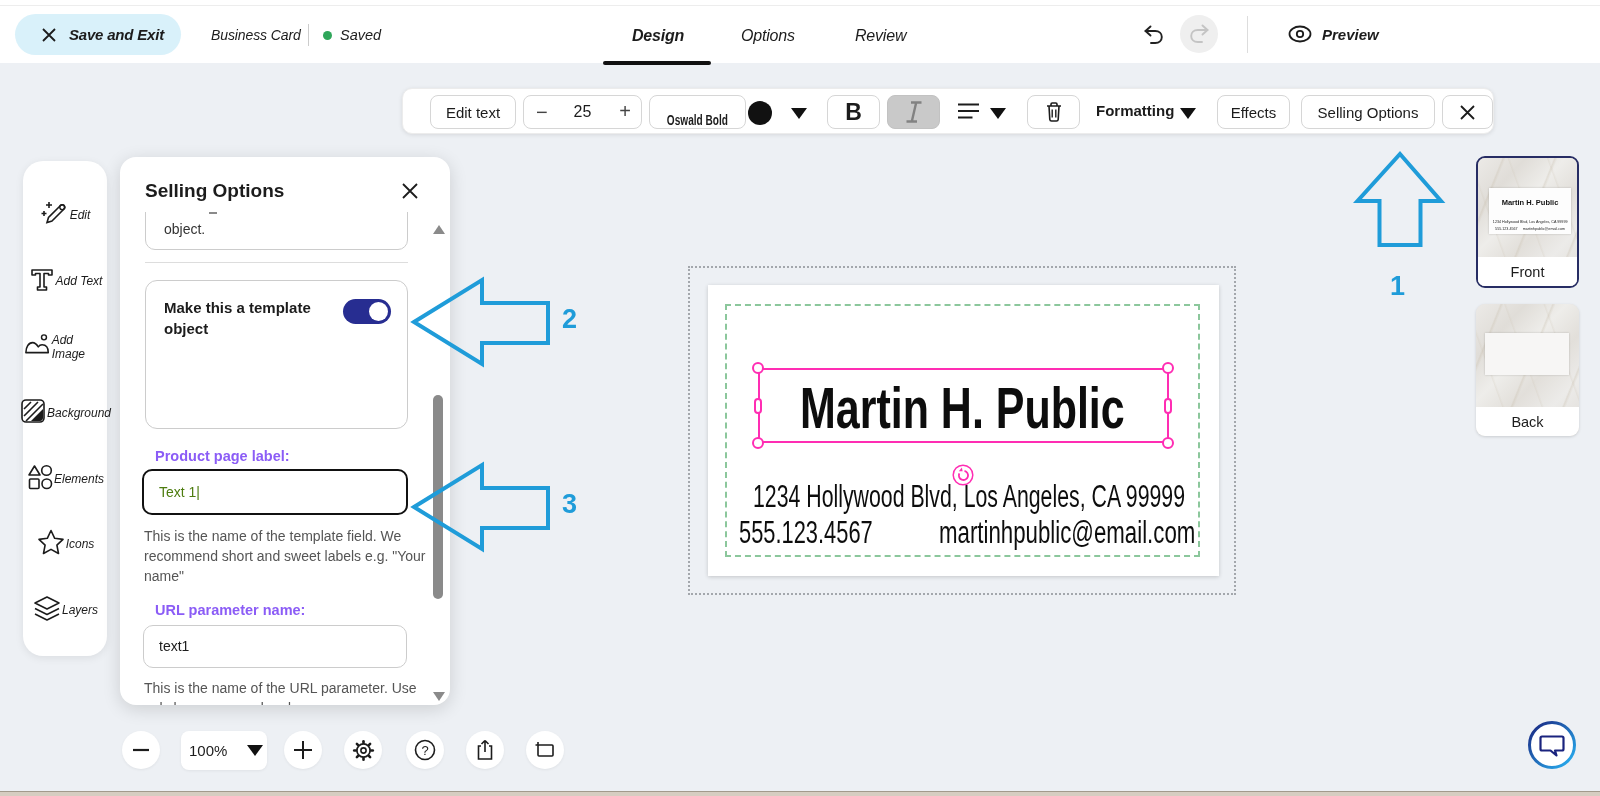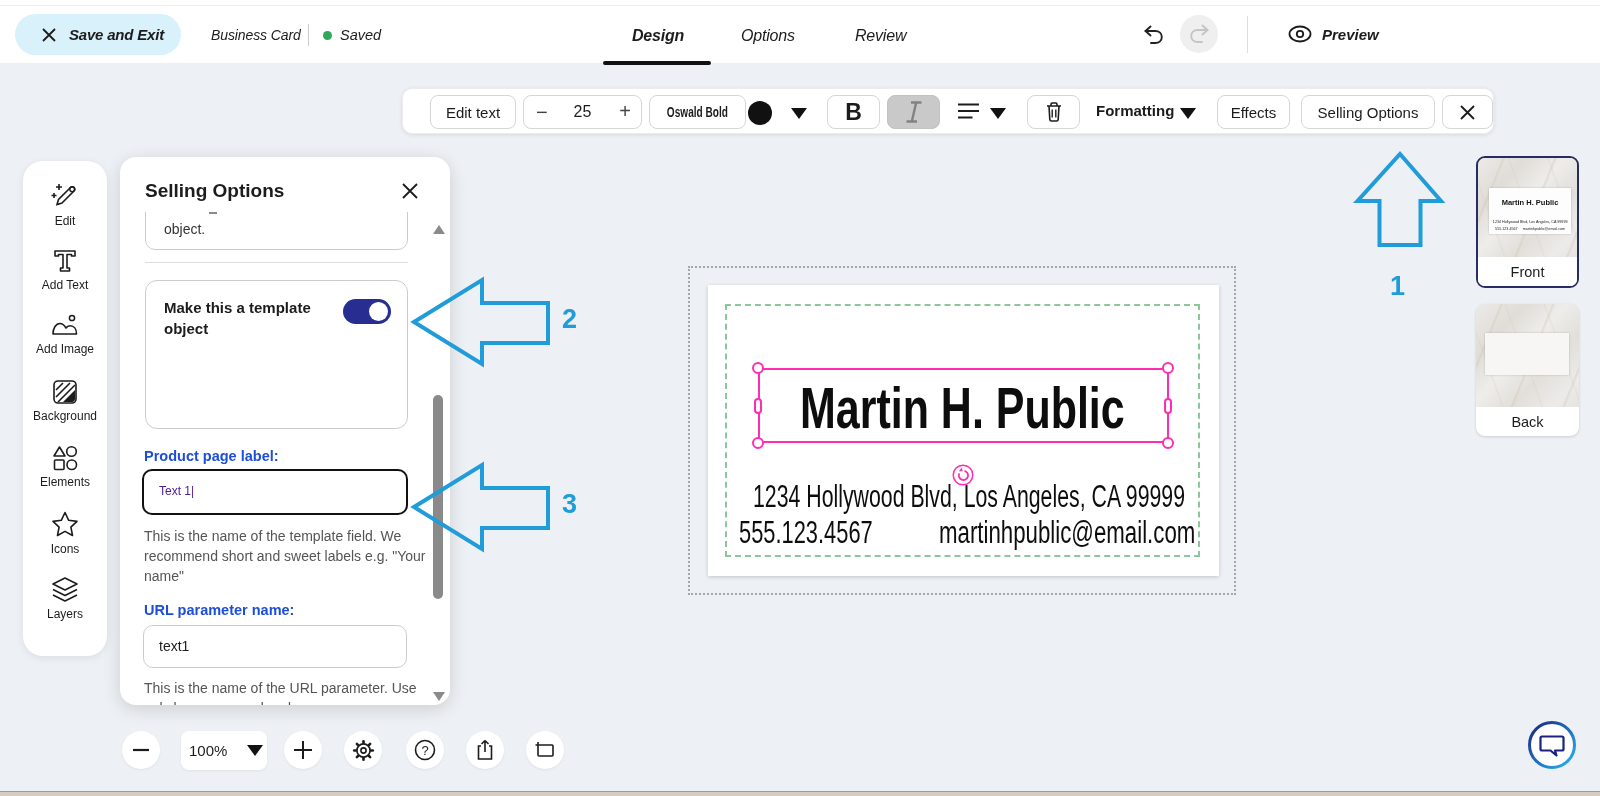--- a/index.html
+++ b/index.html
@@ -28,59 +28,59 @@
 #preview { position:absolute; left:1288px; top:25px; display:flex; align-items:center; gap:10px; font-size:15px; font-weight:bold; color:#1c1c1c; }
 #nextbtn { position:absolute; left:1418px; top:11px; width:168px; height:43px; border-radius:22px; background:#272d91; color:#fff; font-size:15px; font-weight:bold; display:flex; align-items:center; justify-content:center; letter-spacing:-.2px;}
 
 
 #toolbar { position:absolute; left:402px; top:88px; width:1092px; height:46px; background:#fff; border:1px solid #ececec; border-radius:10px; box-shadow:0 1px 4px rgba(0,0,0,.10); }
 .tbtn { position:absolute; top:6px; height:34px; border:1px solid #d6d6d6; border-radius:8px; background:#fff; display:flex; align-items:center; justify-content:center; font-size:15px; color:#1c1c1c; }
 #tb-edittext { left:27px; width:86px; }
 #tb-stepper { left:120px; width:119px; font-size:16px; }
 #tb-stepper .mm { position:absolute; left:12px; top:5px; font-size:20px; color:#444; font-weight:400;}
 #tb-stepper .pp { position:absolute; right:10px; top:4px; font-size:20px; color:#444; font-weight:400;}
-#tb-oswald { left:246px; width:97px; font-weight:bold; }
+#tb-oswald { left:246px; width:97px; font-weight:bold;align-items:flex-end; }
 #tb-oswald span { transform:scaleX(.72); letter-spacing:0; font-size:14px; }
 #tb-circ { position:absolute; left:748px; top:101px; width:24px; height:24px; border-radius:50%; background:#111; }
 .dropdn { width:0; height:0; border-left:8px solid transparent; border-right:8px solid transparent; border-top:11px solid #111; position:absolute; }
 #tb-dd1 { left:791px; top:108px; }
 #tb-bold { left:424px; width:53px; font-size:23px; font-weight:bold; }
 #tb-italic { left:484px; width:53px; background:#c9c9c9; border-color:#c2c2c2; }
 
 #tb-align { position:absolute; left:957px; top:103px; }
 #tb-dd2 { left:990px; top:108px; }
 #tb-trash { left:624px; width:53px; }
 #tb-fmt { position:absolute; left:1096px; top:102px; font-size:15px; font-weight:bold; color:#1c1c1c;}
 #tb-dd3 { left:1180px; top:108px; }
 #tb-effects { left:814px; width:73px; }
 #tb-selling { left:898px; width:134px; }
 #tb-x { left:1039px; width:51px; }
 
 
 #sidebar { position:absolute; left:23px; top:161px; width:84px; height:495px; background:#fff; border-radius:20px; box-shadow:0 2px 8px rgba(0,0,0,.08); display:flex; flex-direction:column; align-items:center; padding-top:20px; }
-.sbitem { height:65.8px; display:flex; flex-direction:column; align-items:center; }
+.sbitem { height:65.8px; display:flex; flex-direction:row; align-items:center;font-style:italic; }
 .sbitem .lab { font-size:12px; color:#1c1c1c; margin-top:3px; }
 
 
 #panel { position:absolute; left:120px; top:157px; width:330px; height:548px; background:#fff; border-radius:16px; box-shadow:0 4px 18px rgba(0,0,0,.14); overflow:hidden; }
 #panel h2 { position:absolute; left:25px; top:23px; font-size:19px; color:#1c1c1c; }
 #panel .px { position:absolute; left:281px; top:25px; }
 #pscroll { position:absolute; left:0; top:55px; width:382px; height:493px; overflow:hidden; }
 #objcard { position:absolute; left:25px; top:-14px; width:263px; height:52px; border:1px solid #ccc; border-radius:10px; }
 #objcard span { position:absolute; left:18px; top:22px; font-size:14px; color:#333; }
 #pdivider { position:absolute; left:25px; top:50px; width:263px; height:1px; background:#ddd; }
 #tplcard { position:absolute; left:25px; top:68px; width:263px; height:149px; border:1px solid #ccc; border-radius:12px; }
 #tplcard .ttl { position:absolute; left:18px; top:16px; font-size:15px; font-weight:bold; color:#1c1c1c; line-height:21px; width:160px;}
 #toggle { position:absolute; right:16px; top:18px; width:48px; height:25px; border-radius:13px; background:#272d91; }
 #toggle .knob { position:absolute; right:3px; top:3px; width:19px; height:19px; border-radius:50%; background:#fff; }
 #tplcard .desc { position:absolute; left:18px; top:62px; font-size:13.5px; color:#555; line-height:16px; white-space:nowrap; }
-.plabel { position:absolute; left:24px; font-size:14.5px; font-weight:bold; color:#1d4ed8; }
+.plabel { position:absolute; left:35px; font-size:14.5px; font-weight:bold; color:#8b5cf6; }
 #lab1 { top:236px; }
 #input1 { position:absolute; left:22px; top:257px; width:266px; height:46px; border:2px solid #111; border-radius:10px; }
-#input1 span { position:absolute; left:15px; top:13px; font-size:12px; color:#4c1d95; }
+#input1 span { position:absolute; left:15px; top:13px; font-size:14px; color:#4d7c0f; }
 #help1 { position:absolute; left:24px; top:314px; width:292px; font-size:14px; color:#555; line-height:20px; }
 #lab2 { top:390px; }
 #input2 { position:absolute; left:23px; top:413px; width:264px; height:43px; border:1px solid #ccc; border-radius:10px; }
 #input2 span { position:absolute; left:15px; top:12px; font-size:14px; color:#1c1c1c; }
 #help2 { position:absolute; left:24px; top:466px; width:292px; font-size:14px; color:#555; line-height:20px; }
 #sb-up { position:absolute; left:313px; top:68px; width:0; height:0; border-left:6px solid transparent; border-right:6px solid transparent; border-bottom:9px solid #8a8a8a; }
 #sb-dn { position:absolute; left:313px; top:535px; width:0; height:0; border-left:6px solid transparent; border-right:6px solid transparent; border-top:9px solid #8a8a8a; }
 #sb-thumb { position:absolute; left:313px; top:238px; width:10px; height:204px; border-radius:5px; background:#8a8a8a; }
 
 

